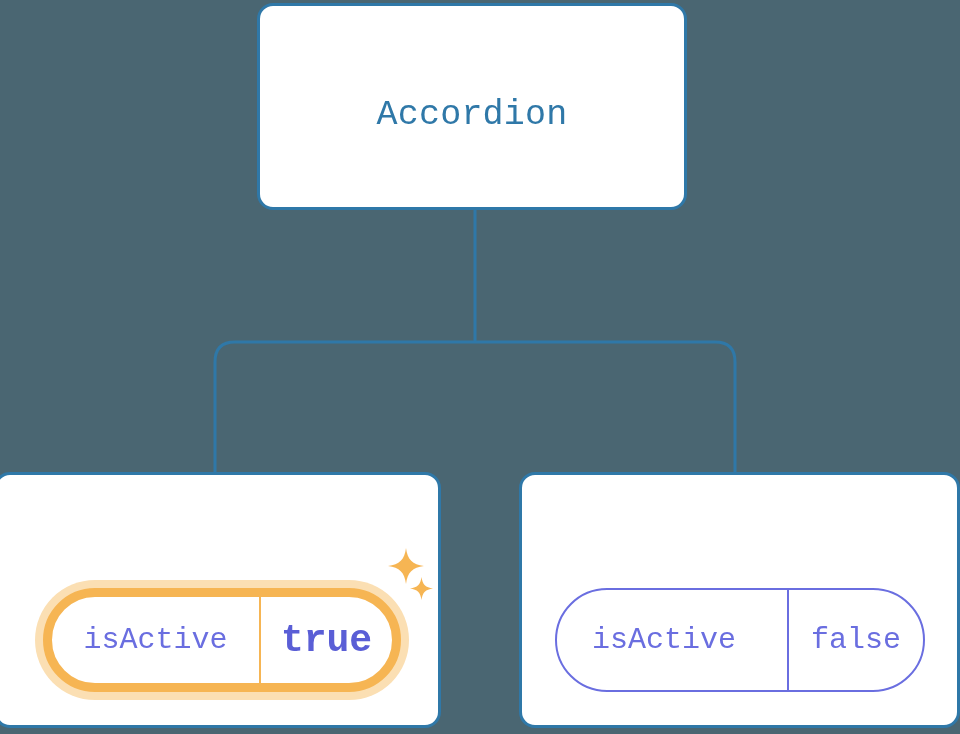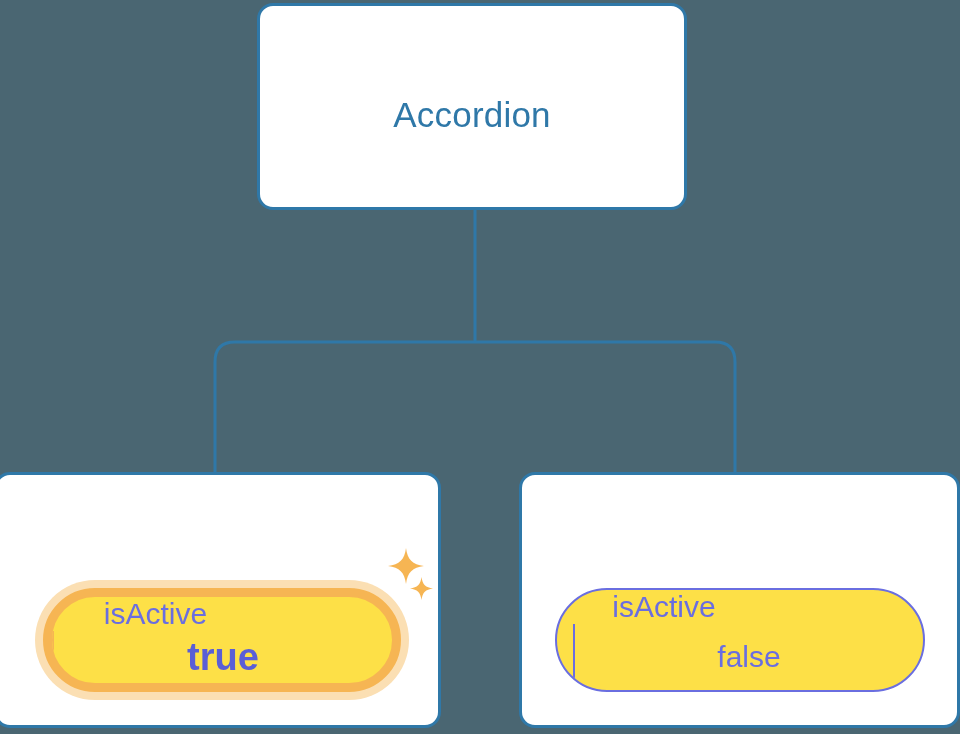--- a/index.html
+++ b/index.html
@@ -10,20 +10,21 @@
     width: 960px;
     height: 734px;
     background: #4a6672;
     font-family: "Liberation Sans", sans-serif;
     overflow: hidden;
   }
   #stage {
     position: relative;
     width: 960px;
     height: 705px;
+    font-family: Liberation Mono, monospace;
   }
 
   
   #edges {
     position: absolute;
     left: 0;
     top: 0;
     width: 960px;
     height: 734px;
     pointer-events: none;
@@ -76,24 +77,23 @@
     width: 441px;
     height: 256px;
   }
 
   
   .pill {
     position: absolute;
     display: flex;
     align-items: stretch;
     box-sizing: border-box;
-    background: #fde047;
+    background: #ffffff;
     border-radius: 999px;
     overflow: hidden;
-    flex-direction: column;
   }
   .pill-key, .pill-val {
     display: flex;
     align-items: center;
     justify-content: center;
     white-space: nowrap;
     box-sizing: border-box;
   }
 
   

